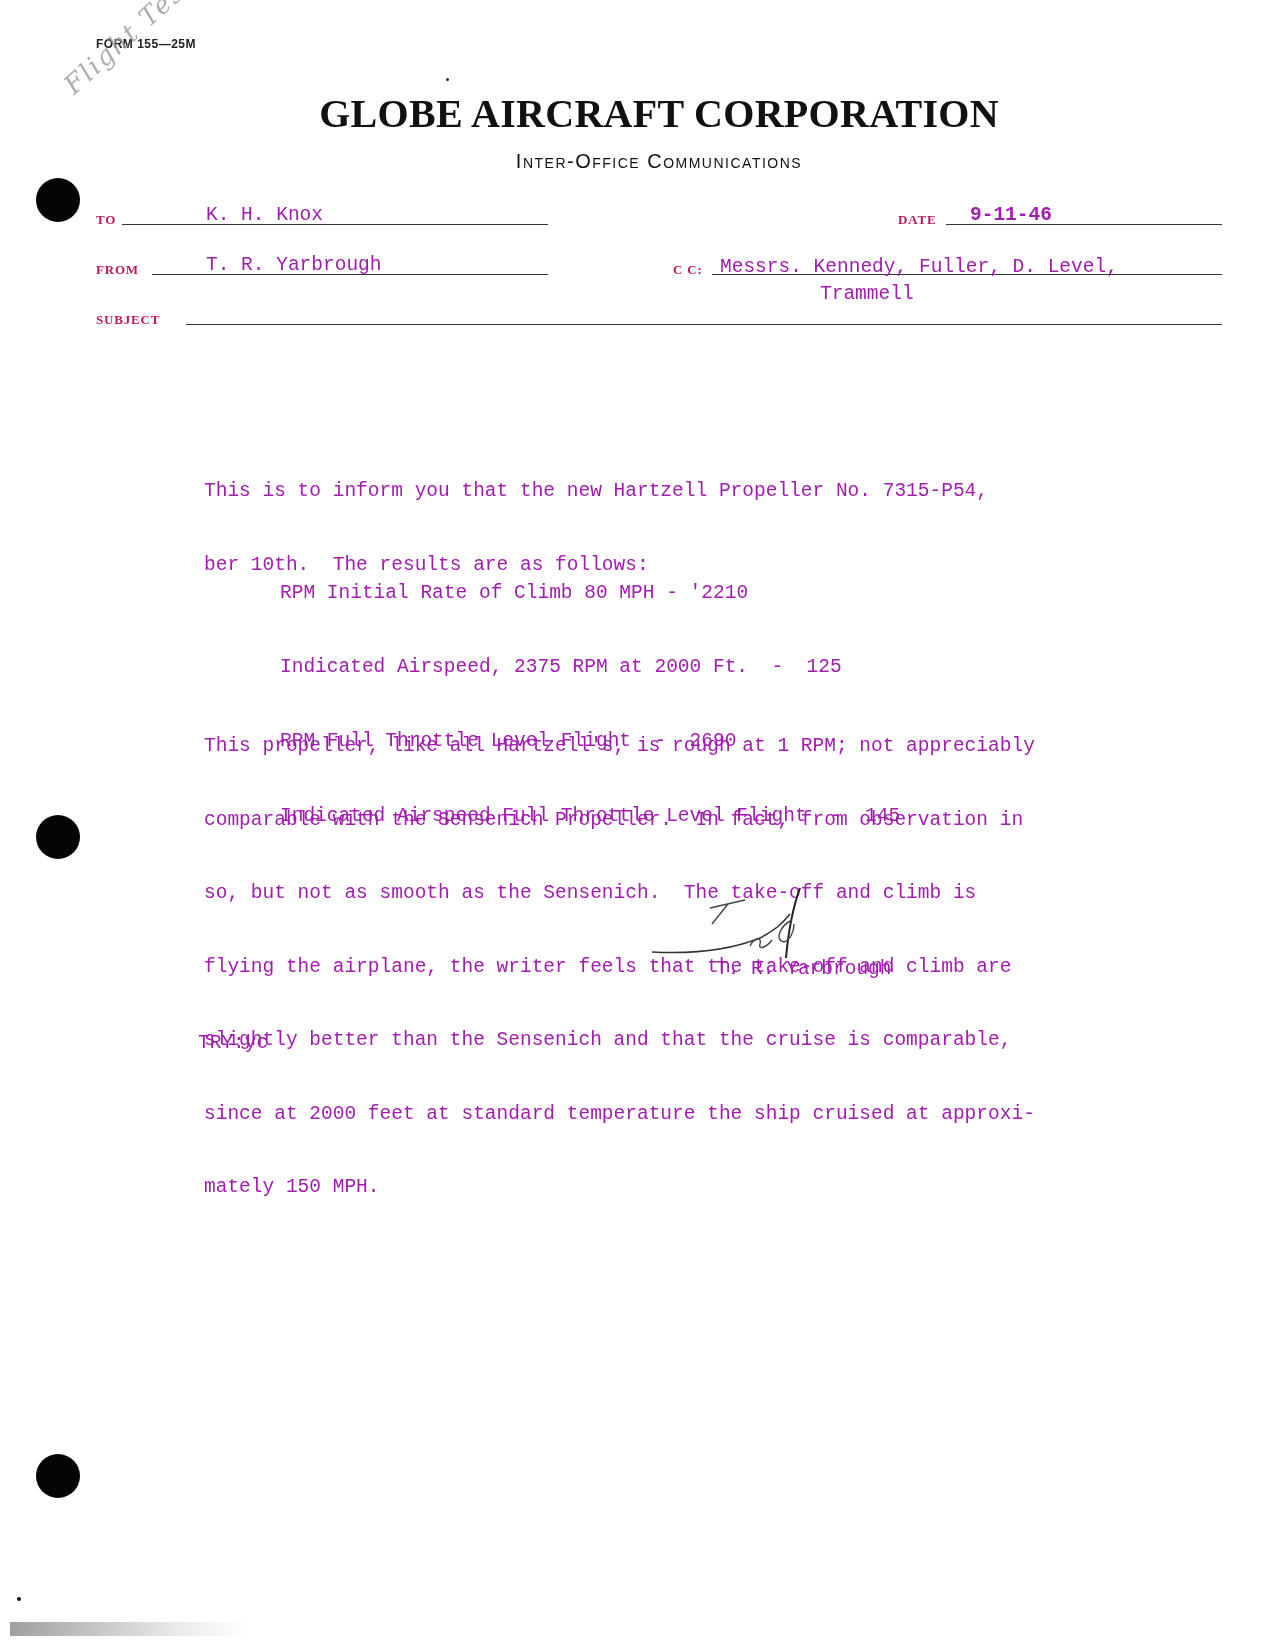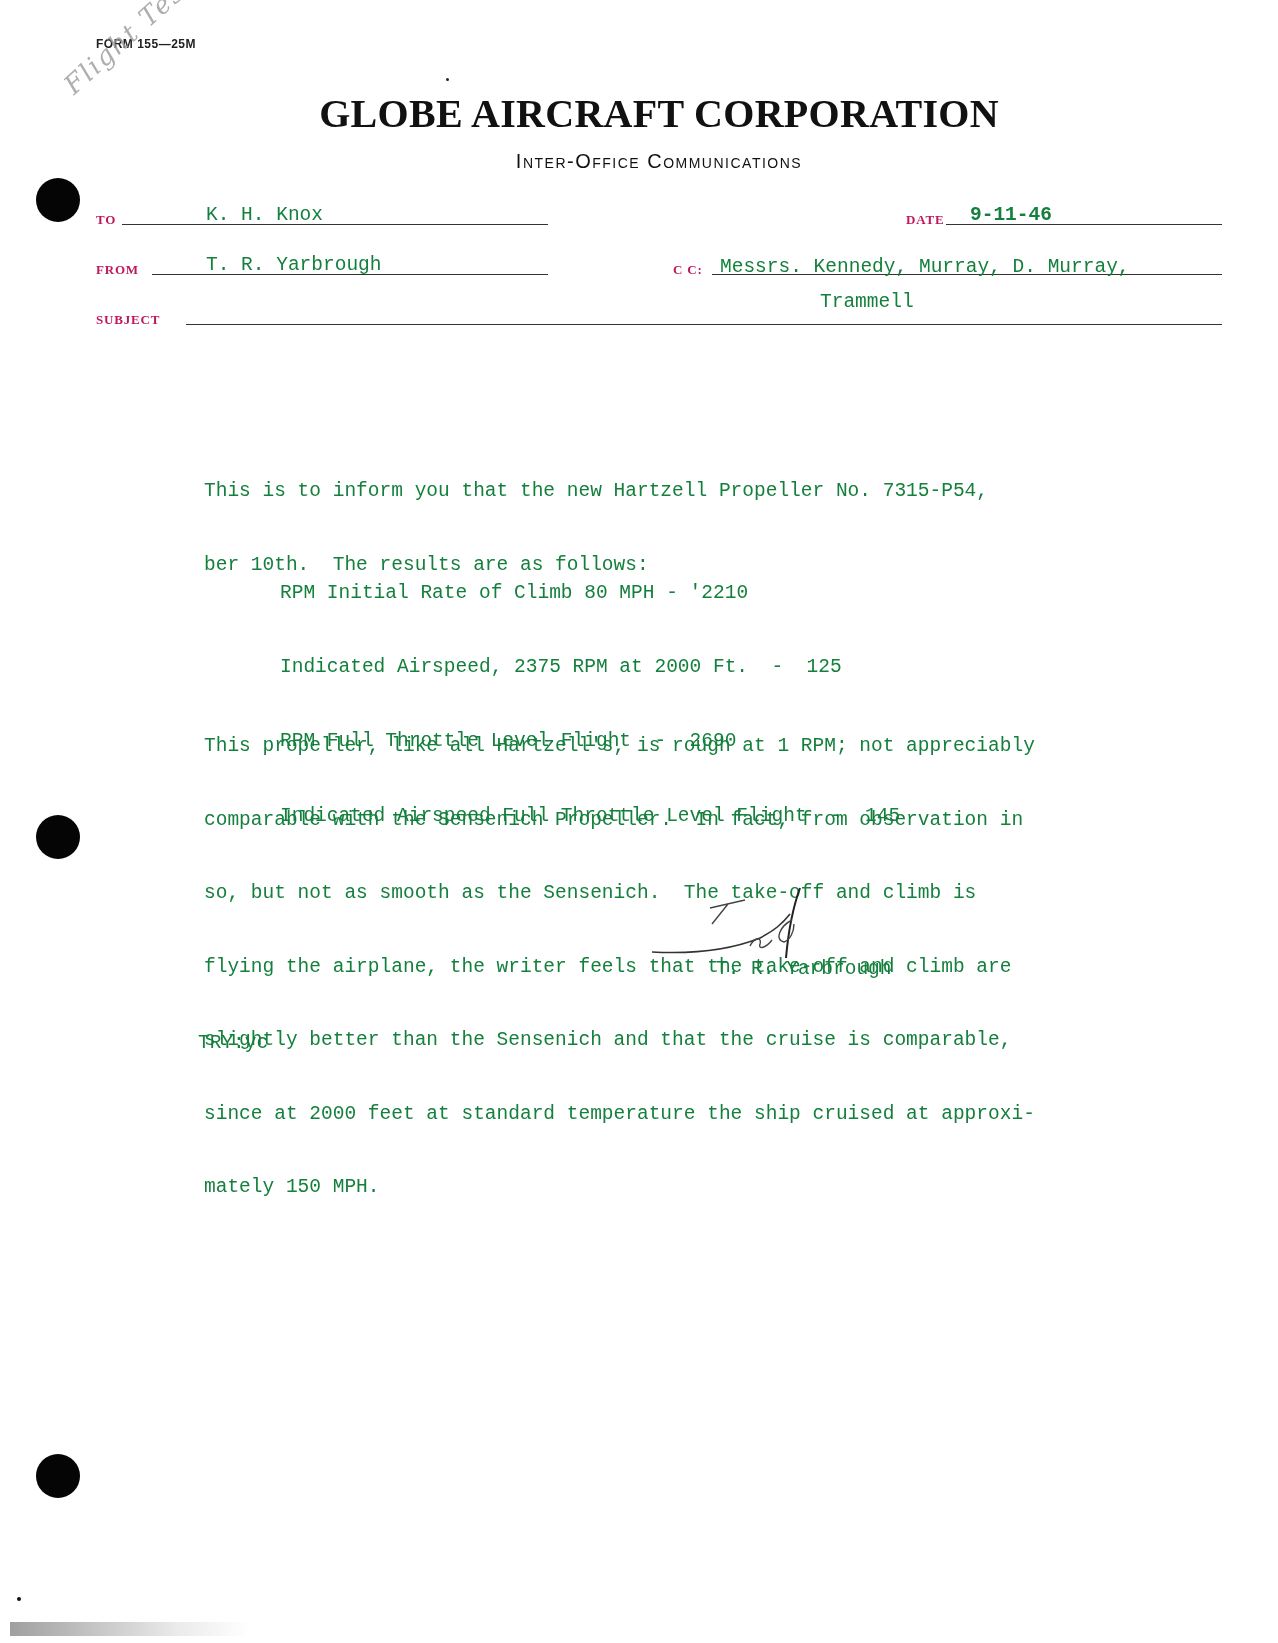--- a/index.html
+++ b/index.html
@@ -29,21 +29,21 @@
   }
   .punch {
     width: 44px; height: 44px; border-radius: 50%; background: #050505;
   }
   .field-label {
     font-family: Liberation Serif, serif; font-weight: bold; font-size: 13px;
     letter-spacing: 0.8px; color: #be185d;
   }
   .rule { height: 0; border-bottom: 1.5px solid #333; }
   .typed {
-    font-family: "Liberation Mono", monospace; font-size: 19.5px; color: #15803d;
+    font-family: "Liberation Mono", monospace; font-size: 19.5px; color: #a21caf;
     white-space: pre; line-height: 24.5px;
   }
   .results { line-height: 24.8px; }
   .sig-scrawl {
     left: 650px; top: 880px; width: 200px; height: 80px;
   }
   .scan-edge {
     left: 10px; top: 1622px; width: 240px; height: 14px;
     background: linear-gradient(to right, rgba(80,80,80,0.55), rgba(120,120,120,0.15) 70%, rgba(255,255,255,0));
   }
@@ -59,32 +59,32 @@
 <div class="abs corp-sub">Inter-Office Communications</div>
 
 <div class="abs punch" style="left:36px;top:178px;"></div>
 <div class="abs punch" style="left:36px;top:815px;"></div>
 <div class="abs punch" style="left:36px;top:1454px;"></div>
 
 <div class="abs field-label" style="left:96px;top:212px;">TO</div>
 <div class="abs rule" style="left:122px;top:224px;width:426px;"></div>
 <div class="abs typed" style="left:206px;top:203px;">K. H. Knox</div>
 
-<div class="abs field-label" style="left:898px;top:212px;margin-left:8px;">DATE</div>
+<div class="abs field-label" style="left:898px;top:212px;">DATE</div>
 <div class="abs rule" style="left:946px;top:224px;width:276px;"></div>
 <div class="abs typed" style="left:970px;top:203px;font-weight:bold;">9-11-46</div>
 
 <div class="abs field-label" style="left:96px;top:262px;">FROM</div>
 <div class="abs rule" style="left:152px;top:274px;width:396px;"></div>
 <div class="abs typed" style="left:206px;top:253px;">T. R. Yarbrough</div>
 
 <div class="abs field-label" style="left:673px;top:262px;">C C:</div>
 <div class="abs rule" style="left:712px;top:274px;width:510px;"></div>
-<div class="abs typed" style="left:720px;top:255px;">Messrs. Kennedy, Murray, D. Murray,</div>
-<div class="abs typed" style="left:820px;top:290px;">Trammell</div>
+<div class="abs typed" style="left:720px;top:255px;">Messrs. Kennedy, Fuller, D. Level,</div>
+<div class="abs typed" style="left:820px;top:282px;">Trammell</div>
 
 <div class="abs field-label" style="left:96px;top:312px;">SUBJECT</div>
 <div class="abs rule" style="left:186px;top:324px;width:1036px;"></div>
 <div class="abs typed" style="left:206px;top:303px;"></div>
 
 <div class="abs typed" style="left:204px;top:430px;">
   <div>This is to inform you that the new Hartzell Propeller No. 7315-P54,</div>
   <div>ber 10th.  The results are as follows:</div>
 </div>
 

